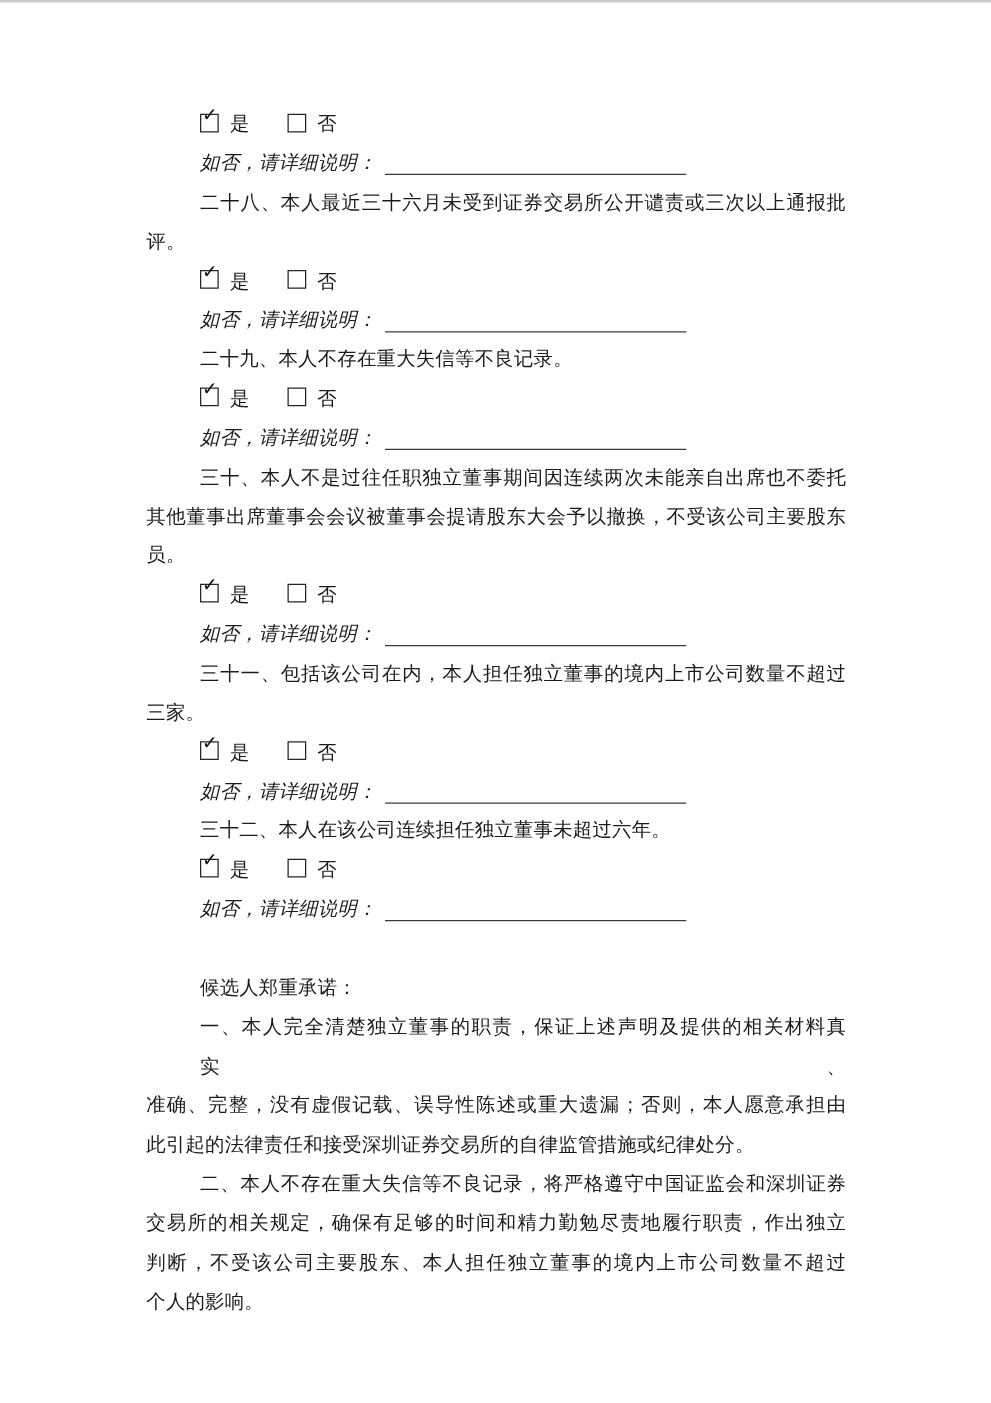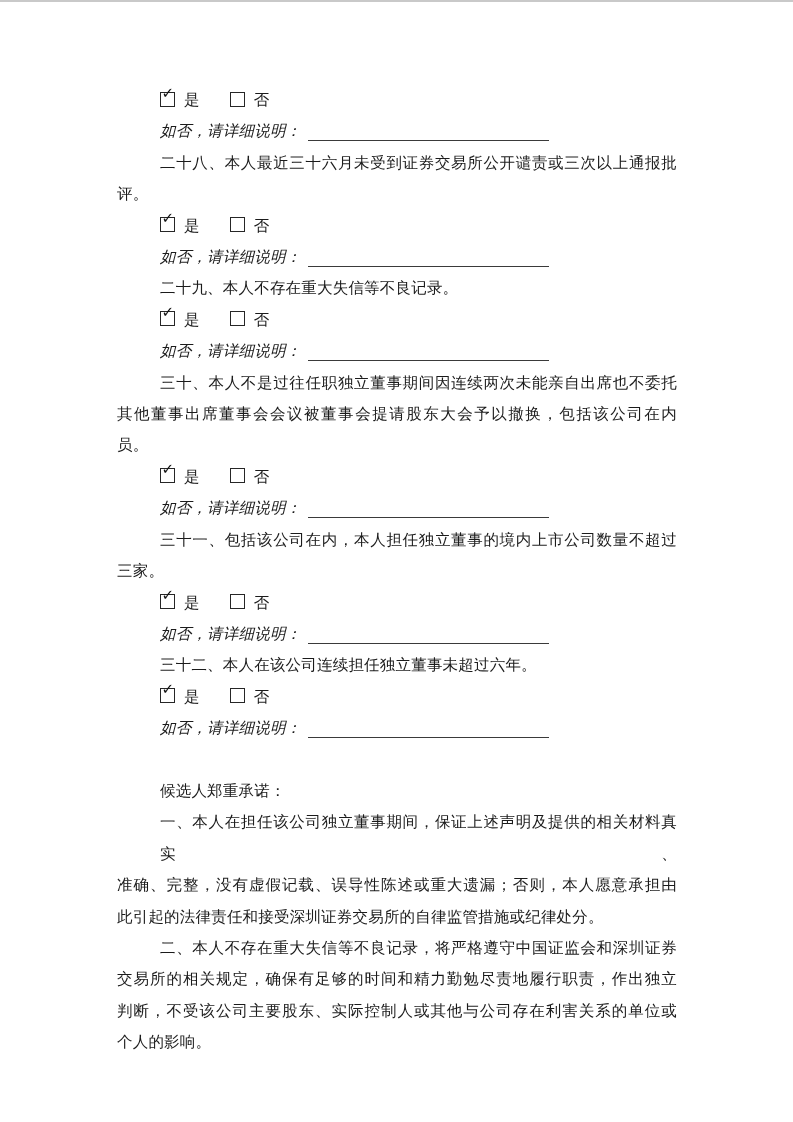--- a/index.html
+++ b/index.html
@@ -94,41 +94,41 @@
     <div class="ln jl ind">二十八、本人最近三十六月未受到证券交易所公开谴责或三次以上通报批</div>
     <div class="ln ll">评。</div>
     <div class="ln ll ind answer-row"><span class="checkbox checked"><span class="check">✓</span></span><span class="cb-label">是</span><span class="checkbox empty"></span><span class="cb-label">否</span></div>
     <div class="ln ll ind explain-row"><span>如否，请详细说明：</span><span class="blank"></span></div>
 
     <div class="ln ll ind">二十九、本人不存在重大失信等不良记录。</div>
     <div class="ln ll ind answer-row"><span class="checkbox checked"><span class="check">✓</span></span><span class="cb-label">是</span><span class="checkbox empty"></span><span class="cb-label">否</span></div>
     <div class="ln ll ind explain-row"><span>如否，请详细说明：</span><span class="blank"></span></div>
 
     <div class="ln jl ind">三十、本人不是过往任职独立董事期间因连续两次未能亲自出席也不委托</div>
-    <div class="ln jl">其他董事出席董事会会议被董事会提请股东大会予以撤换，包括该公司在内</div>
+    <div class="ln jl">其他董事出席董事会会议被董事会提请股东大会予以撤换，不受该公司主要股东</div>
     <div class="ln ll">员。</div>
     <div class="ln ll ind answer-row"><span class="checkbox checked"><span class="check">✓</span></span><span class="cb-label">是</span><span class="checkbox empty"></span><span class="cb-label">否</span></div>
     <div class="ln ll ind explain-row"><span>如否，请详细说明：</span><span class="blank"></span></div>
 
     <div class="ln jl ind">三十一、包括该公司在内，本人担任独立董事的境内上市公司数量不超过</div>
     <div class="ln ll">三家。</div>
     <div class="ln ll ind answer-row"><span class="checkbox checked"><span class="check">✓</span></span><span class="cb-label">是</span><span class="checkbox empty"></span><span class="cb-label">否</span></div>
     <div class="ln ll ind explain-row"><span>如否，请详细说明：</span><span class="blank"></span></div>
 
     <div class="ln ll ind">三十二、本人在该公司连续担任独立董事未超过六年。</div>
     <div class="ln ll ind answer-row"><span class="checkbox checked"><span class="check">✓</span></span><span class="cb-label">是</span><span class="checkbox empty"></span><span class="cb-label">否</span></div>
     <div class="ln ll ind explain-row"><span>如否，请详细说明：</span><span class="blank"></span></div>
 
     <div class="ln spacer"></div>
 
     <div class="ln ll ind">候选人郑重承诺：</div>
 
-    <div class="ln jl ind">一、本人在担任该公司独立董事期间，保证上述声明及提供的相关材料真实、</div>
+    <div class="ln jl ind">一、本人完全清楚独立董事的职责，保证上述声明及提供的相关材料真实、</div>
     <div class="ln jl">准确、完整，没有虚假记载、误导性陈述或重大遗漏；否则，本人愿意承担由</div>
     <div class="ln ll">此引起的法律责任和接受深圳证券交易所的自律监管措施或纪律处分。</div>
 
     <div class="ln jl ind">二、本人不存在重大失信等不良记录，将严格遵守中国证监会和深圳证券</div>
     <div class="ln jl">交易所的相关规定，确保有足够的时间和精力勤勉尽责地履行职责，作出独立</div>
-    <div class="ln jl">判断，不受该公司主要股东、实际控制人或其他与公司存在利害关系的单位或</div>
+    <div class="ln jl">判断，不受该公司主要股东、本人担任独立董事的境内上市公司数量不超过</div>
     <div class="ln ll">个人的影响。</div>
 
   </div>
 </div>
 
 </body></html>

